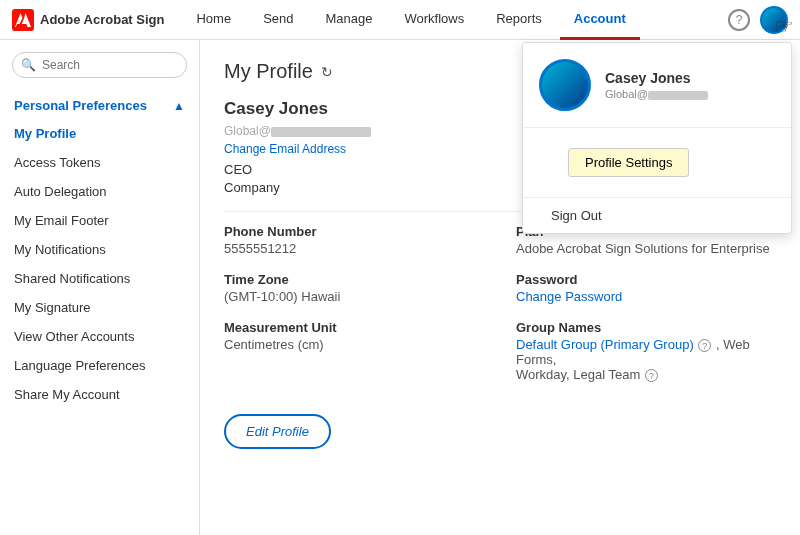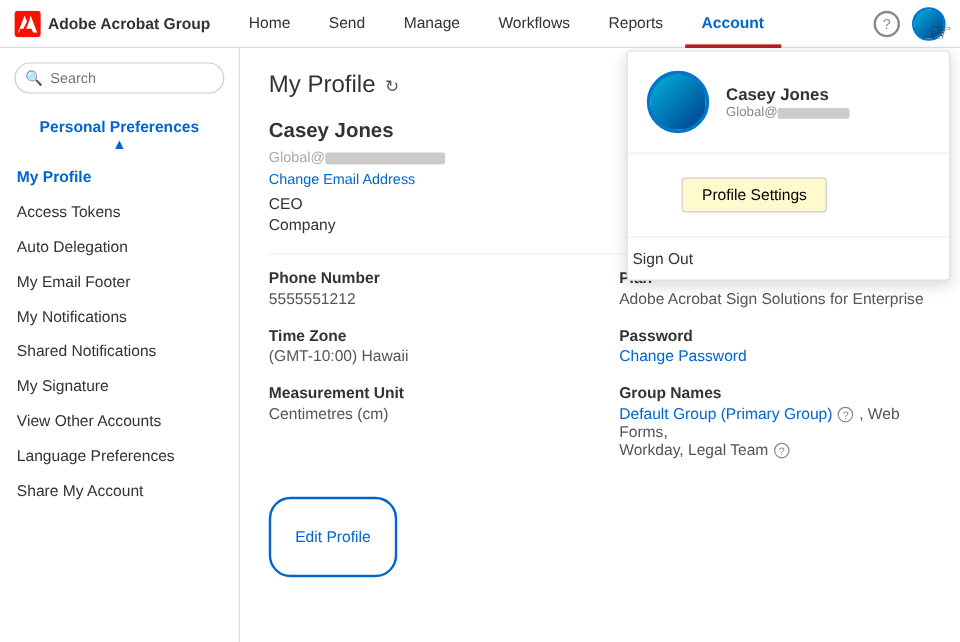--- a/index.html
+++ b/index.html
@@ -52,21 +52,21 @@
     }
     .dropdown-row-label { font-size: 13px; color: #333; flex: 1; }
     .dropdown-row-sub { font-size: 12px; color: #555; }
     .dropdown-chevron { color: #888; font-size: 14px; }
     .dropdown-profile-btn {
       margin: 10px 16px; padding: 6px 16px; background: #fffacd;
       border: 1px solid #ccc; border-radius: 3px; font-size: 13px;
       cursor: pointer; display: inline-block;
     }
     .dropdown-signout {
-      padding: 10px 4px; font-size: 13px; color: #333; cursor: pointer;
+      padding: 10px 28px; font-size: 13px; color: #333; cursor: pointer;
     }
 
     
     .cursor-hand {
       position: absolute; top: 14px; right: 6px;
       font-size: 22px; z-index: 200; pointer-events: none;
     }
 
     
     .main-layout { display: flex; height: calc(535px - 40px); }
@@ -80,21 +80,21 @@
       display: flex; align-items: center; gap: 6px;
       margin: 0 12px 14px; padding: 5px 8px;
       border: 1px solid #ccc; border-radius: 14px; background: #fff;
     }
     .sidebar-search-icon { color: #888; font-size: 12px; }
     .sidebar-search input {
       border: none; outline: none; font-size: 12px; color: #888; width: 100%; background: transparent;
     }
     .sidebar-section-header {
       display: flex; align-items: center; justify-content: space-between;
-      padding: 6px 14px; font-size: 13px; font-weight: bold; color: #0066cc; cursor: pointer; flex-direction: column;
+      padding: 6px 14px; font-size: 13px; font-weight: bold; color: #0066cc; cursor: pointer;
     }
     .sidebar-section-toggle { font-size: 12px; color: #0066cc; }
     .sidebar-item {
       padding: 7px 14px; font-size: 13px; color: #333; cursor: pointer;
     }
     .sidebar-item.active { color: #0066cc; font-weight: bold; }
 
     
     .content { flex: 1; padding: 20px 24px; overflow-y: auto; background: #fff; }
     .content-header { display: flex; align-items: center; gap: 8px; margin-bottom: 16px; }
@@ -113,36 +113,36 @@
     .info-block {}
     .info-label { font-size: 13px; font-weight: bold; color: #333; margin-bottom: 2px; }
     .info-value { font-size: 13px; color: #555; }
     .info-value.link { color: #0066cc; cursor: pointer; }
 
     .group-names { font-size: 13px; color: #555; }
     .group-link { color: #0066cc; cursor: pointer; }
     .help-circle { display: inline-flex; align-items: center; justify-content: center; width: 13px; height: 13px; border-radius: 50%; border: 1px solid #888; font-size: 9px; color: #888; cursor: pointer; vertical-align: middle; margin: 0 1px; }
 
     .edit-profile-btn {
-      margin-top: 16px; padding: 24px 20px;
+      margin-top: 16px; padding: 8px 20px;
       background: #fff; border: 2px solid #0066cc; color: #0066cc;
-      border-radius: 18px; font-size: 13px; cursor: pointer;
+      border-radius: 18px; font-size: 13px; cursor: pointer; font-style: italic;
     }
   </style>
 </head>
 <body>
 
 <div class="top-nav">
   <div class="nav-logo">
 
     <svg class="nav-logo-icon" viewBox="0 0 22 22" xmlns="http://www.w3.org/2000/svg">
       <rect width="22" height="22" rx="3" fill="#fa0f00"></rect>
       <path d="M13.5 4L19 18h-3.5l-1.2-3H9.7l2.3-5.5L13.5 4zM3 18L8.5 4l2 5L7.5 15H5L3.8 18H3z" fill="white"></path>
     </svg>
-    <span class="nav-brand">Adobe Acrobat Group</span>
+    <span class="nav-brand">Adobe Acrobat Sign</span>
   </div>
   <nav class="nav-links">
     <a class="nav-link">Home</a>
     <a class="nav-link">Send</a>
     <a class="nav-link">Manage</a>
     <a class="nav-link">Workflows</a>
     <a class="nav-link">Reports</a>
     <a class="nav-link active">Account</a>
   </nav>
   <div class="nav-right">

